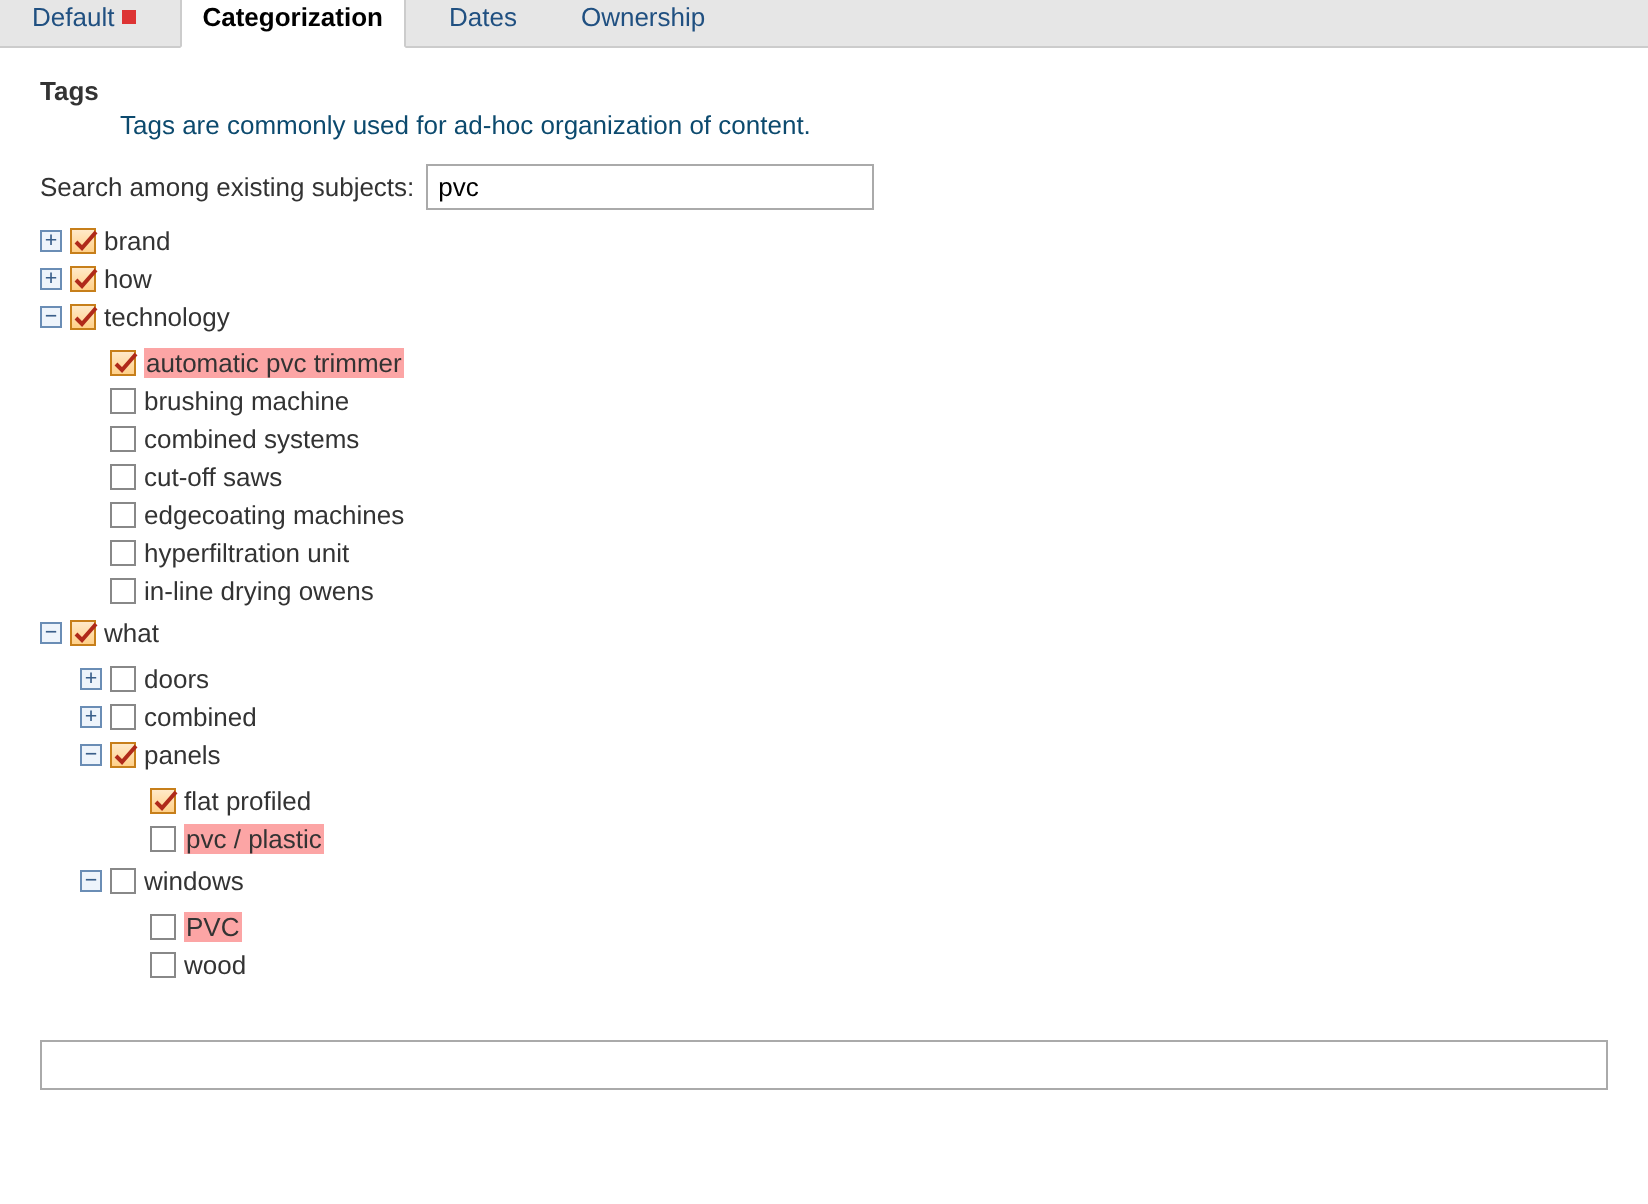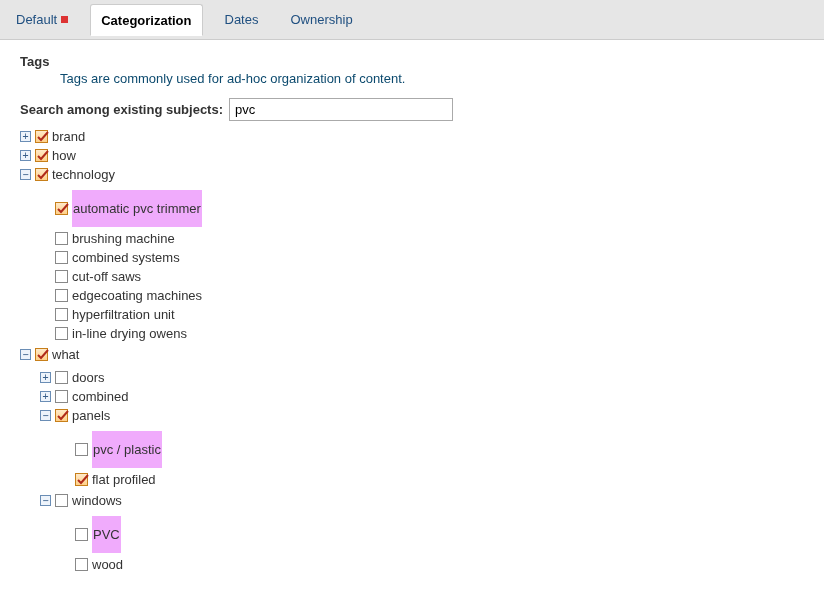--- a/index.html
+++ b/index.html
@@ -9,23 +9,23 @@
     font-size: 13px;
     color: #333;
     background: #fff;
     width: 824px;
   }
   .tabbar {
     background: #e6e6e6;
     border-bottom: 1px solid #ccc;
     padding: 4px 6px 0 6px;
     display: flex;
-    align-items: flex-start;
+    align-items: flex-end;
     gap: 12px;
-    height: 40px;
+    height: 24px;
   }
   .tab {
     padding: 8px 10px 7px 10px;
     color: #205081;
     cursor: pointer;
     display: flex;
     align-items: center;
     gap: 4px;
     font-size: 13px;
   }
@@ -56,21 +56,21 @@
     margin-bottom: 12px;
     margin-left: 40px;
   }
   .search-row {
     margin-bottom: 6px;
     display: flex;
     align-items: center;
     gap: 6px;
   }
   .search-label {
-    font-weight: bold;
+    font-weight: normal;
     text-align: center;
   }
   .search-input {
     font-size: 13px;
     padding: 3px 5px;
     border: 1px solid #aaa;
     width: 224px;
   }
   ul.tree, ul.tree ul {
     list-style: none;
@@ -126,22 +126,22 @@
   .cb.checked svg {
     position: absolute;
     top: -1px; left: 0;
     width: 13px; height: 13px;
   }
   .label {
     font-weight: normal;
     cursor: default;
   }
   .hl {
-    background: #f0abfc;
-    padding: 11px 1px;
+    background: #fca5a5;
+    padding: 0 1px;
   }
   .create-section { margin-top: 18px; }
   .create-input {
     width: 100%;
     padding: 4px 5px;
     border: 1px solid #aaa;
     font-size: 13px;
     margin-top: 6px;
   }
 </style>
@@ -269,31 +269,31 @@
           <span class="toggle">−</span>
           <span class="cb checked">
               <svg viewBox="0 0 13 13">
                 <polyline points="2,7 5,10 12,2" fill="none" stroke="#b02a1a" stroke-width="2"></polyline>
               </svg>
             </span>
           <span class="label">panels</span>
           <ul>
             <li class="node">
               <span class="toggle-spacer"></span>
-              <span class="cb"></span>
-              <span class="label hl">pvc / plastic</span>
-            </li>
-            <li class="node">
-              <span class="toggle-spacer"></span>
               <span class="cb checked">
                   <svg viewBox="0 0 13 13">
                     <polyline points="2,7 5,10 12,2" fill="none" stroke="#b02a1a" stroke-width="2"></polyline>
                   </svg>
                 </span>
               <span class="label">flat profiled</span>
+            </li>
+            <li class="node">
+              <span class="toggle-spacer"></span>
+              <span class="cb"></span>
+              <span class="label hl">pvc / plastic</span>
             </li>
           </ul>
         </li>
         <li class="node">
           <span class="toggle">−</span>
           <span class="cb"></span>
           <span class="label">windows</span>
           <ul>
             <li class="node">
               <span class="toggle-spacer"></span>

